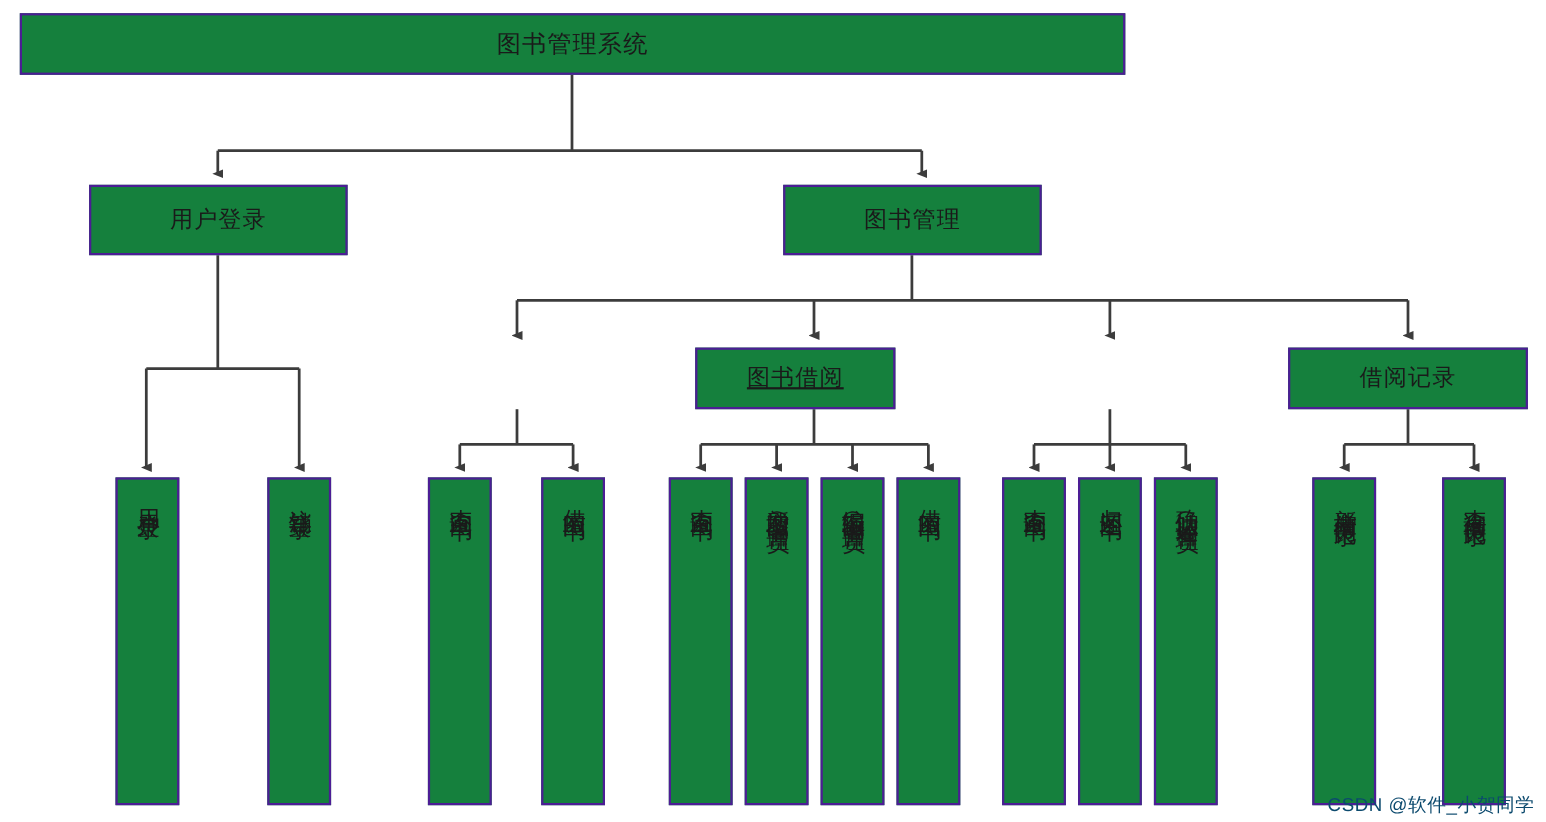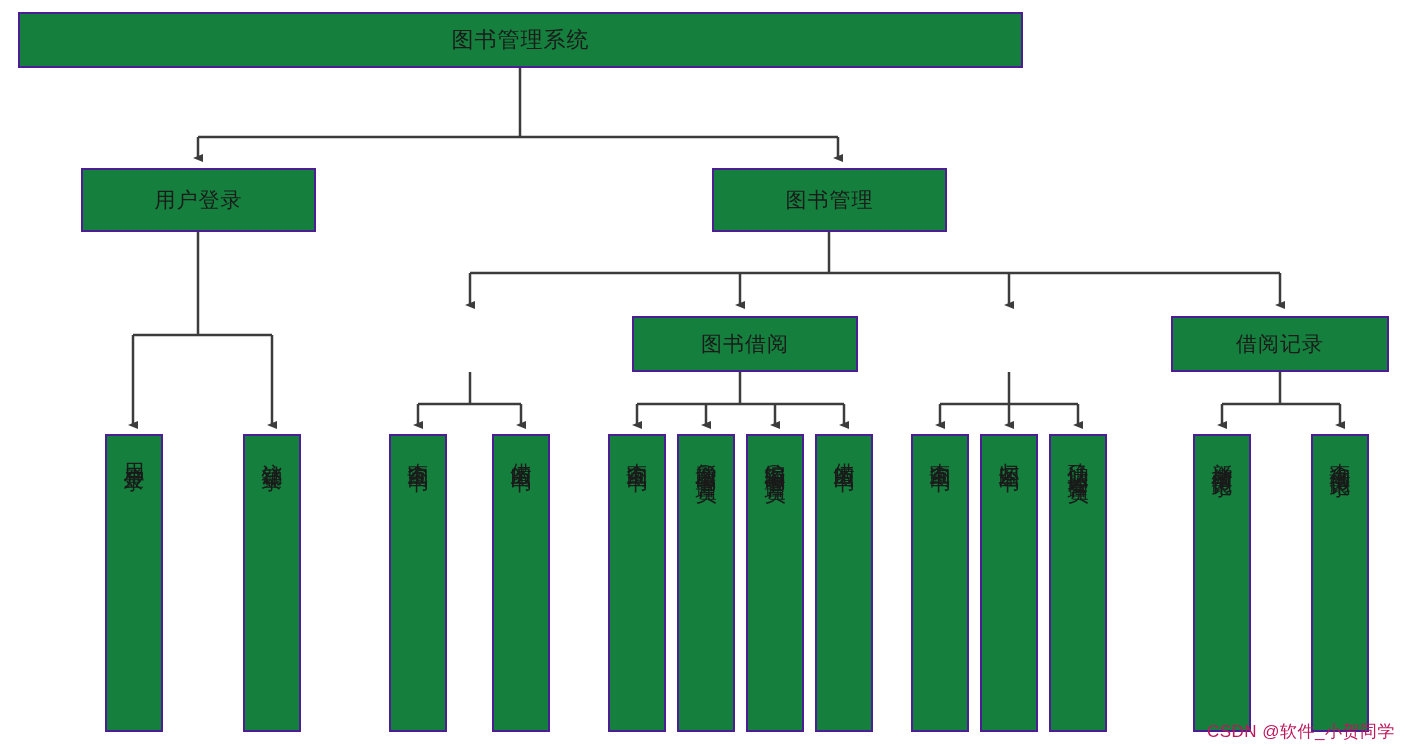--- a/index.html
+++ b/index.html
@@ -55,21 +55,21 @@
     top: 0;
     width: 1405px;
     height: 747px;
     pointer-events: none;
   }
   .watermark {
     position: absolute;
     right: 10px;
     bottom: 4px;
     font-size: 17px;
-    color: #be185d;
+    color: #0c4a6e;
     letter-spacing: 0.5px;
     white-space: nowrap;
   }
 </style>
 </head>
 <body>
 
 <div id="canvas">
 
   <svg id="links" viewBox="0 0 1405 747">
@@ -126,21 +126,21 @@
     <span class="label">图书管理系统</span>
   </div>
 
   <div class="node" style="left:81px; top:168px; width:235px; height:64px;">
     <span class="label">用户登录</span>
   </div>
   <div class="node" style="left:712px; top:168px; width:235px; height:64px;">
     <span class="label">图书管理</span>
   </div>
 
-  <div class="node" style="left:632px; top:316px; width:226px; height:56px;">
+  <div class="node" style="left:632px; top:316px; width:182px; height:56px;text-decoration:underline;">
     <span class="label">图书借阅</span>
   </div>
   <div class="node" style="left:1171px; top:316px; width:218px; height:56px;">
     <span class="label">借阅记录</span>
   </div>
 
   <div class="node leaf" style="left:105px; top:434px; width:58px; height:298px;">
     <span class="label">用户登录</span>
   </div>
   <div class="node leaf" style="left:243px; top:434px; width:58px; height:298px;">

